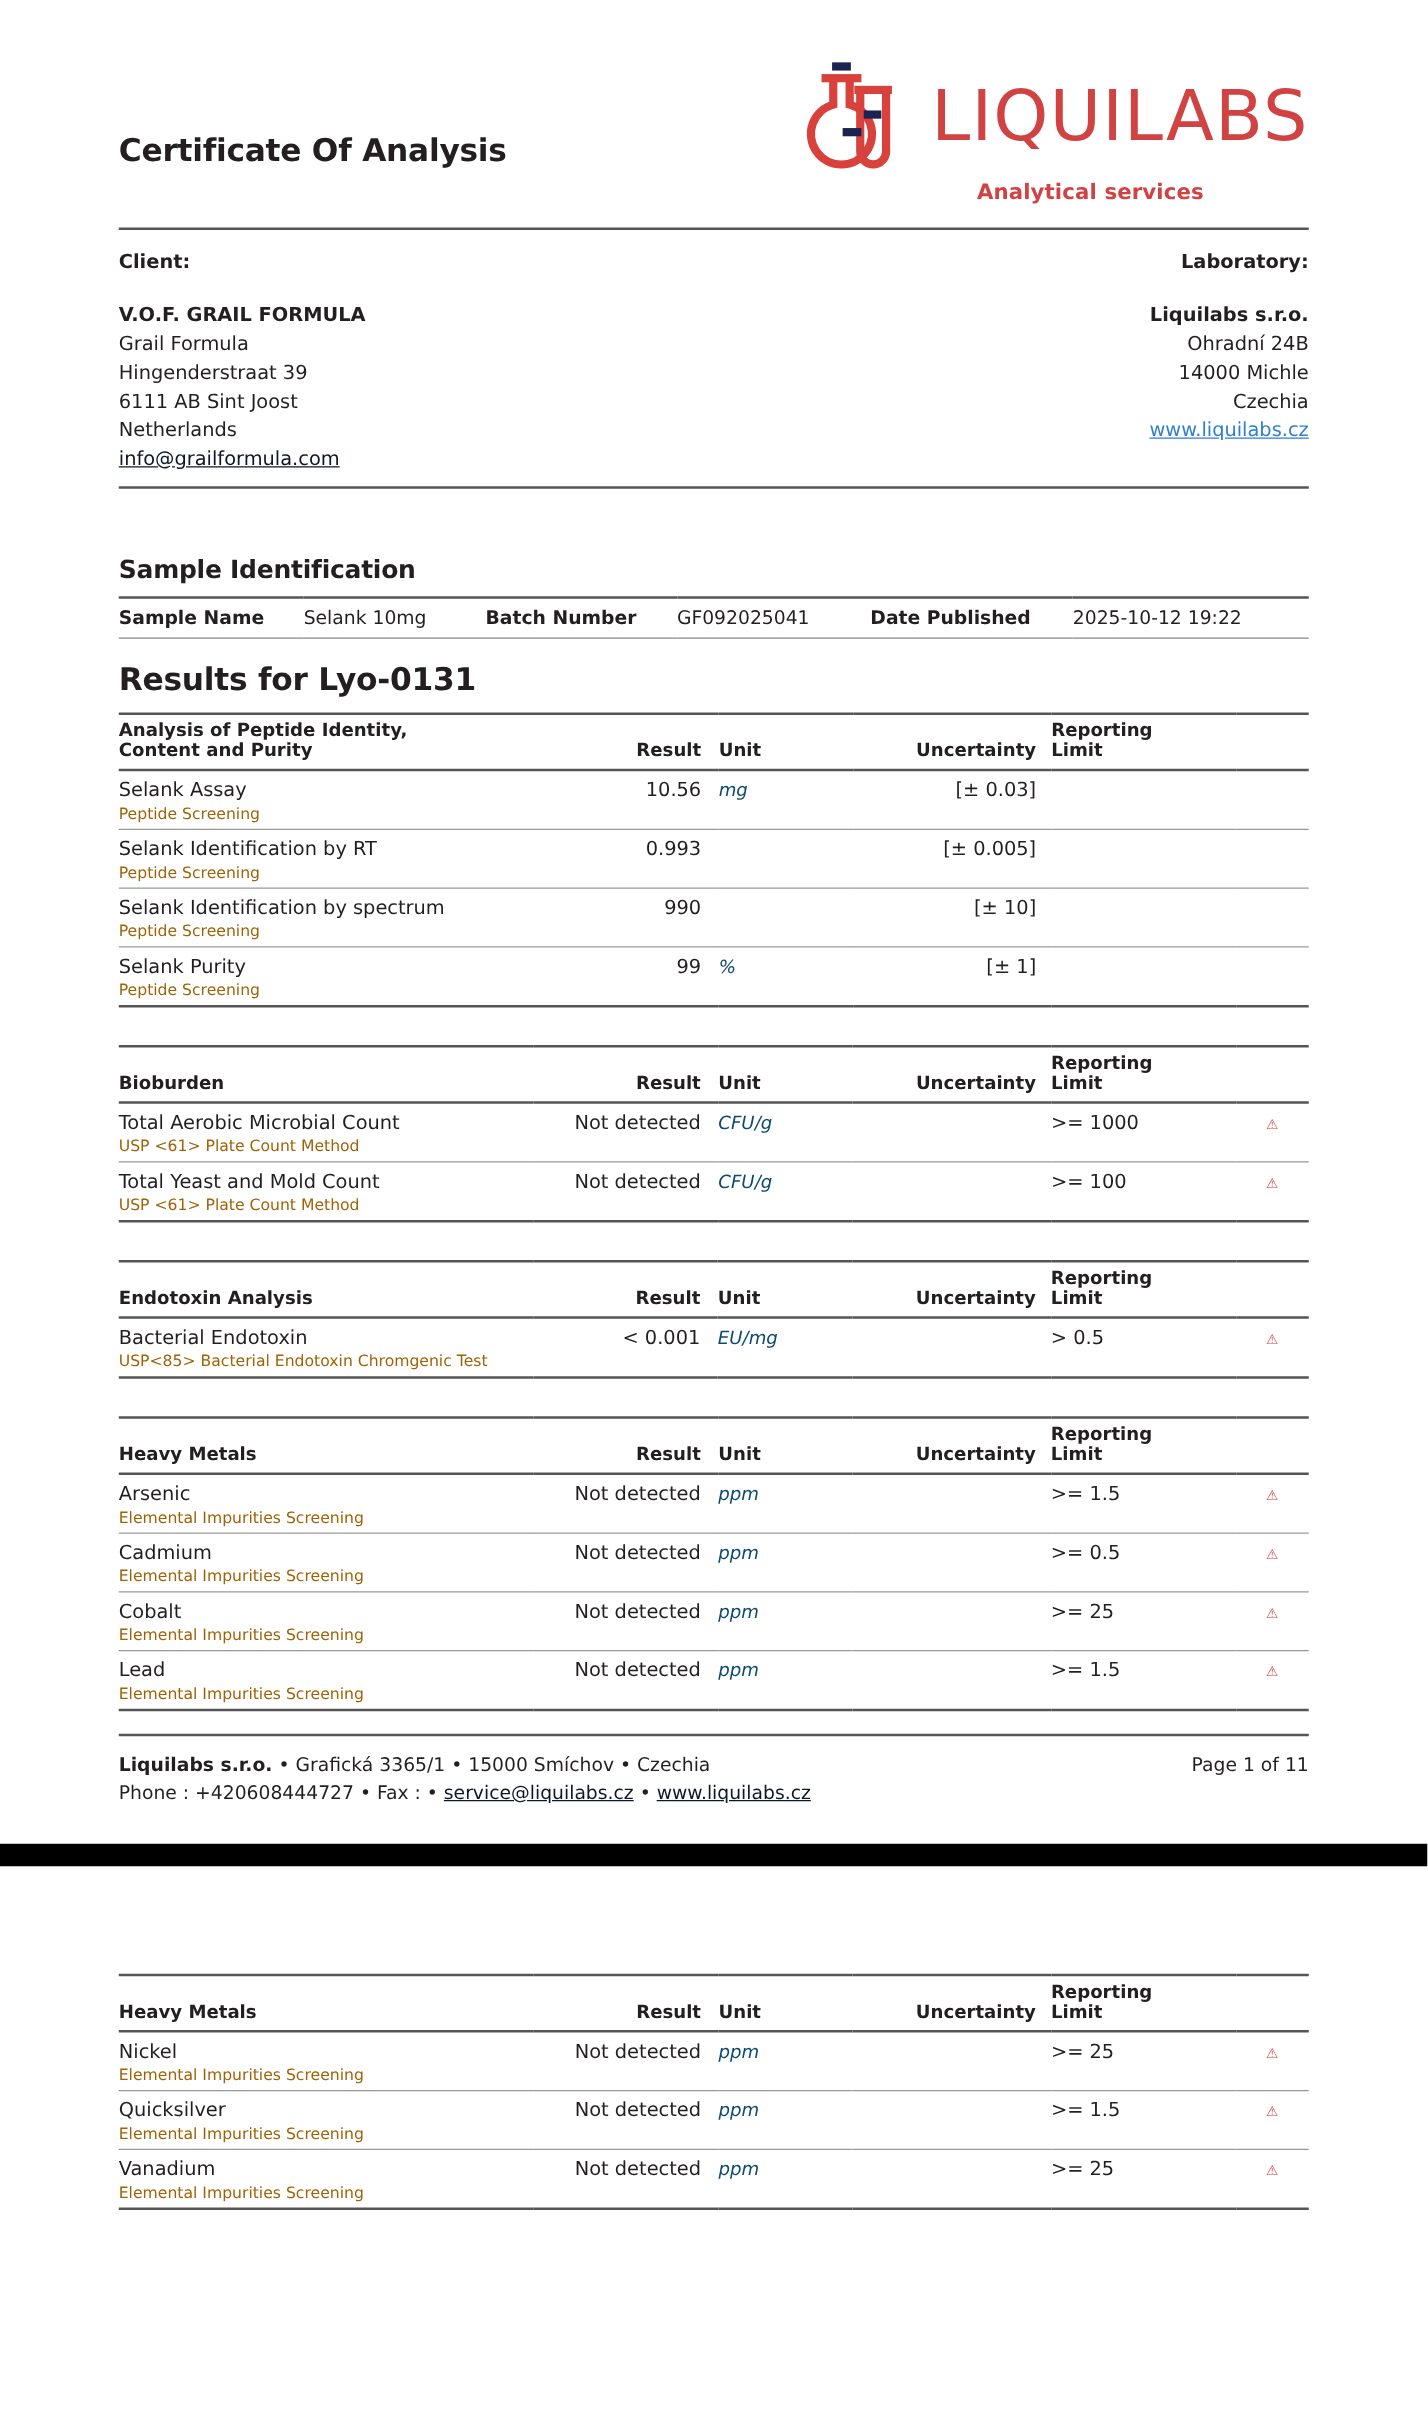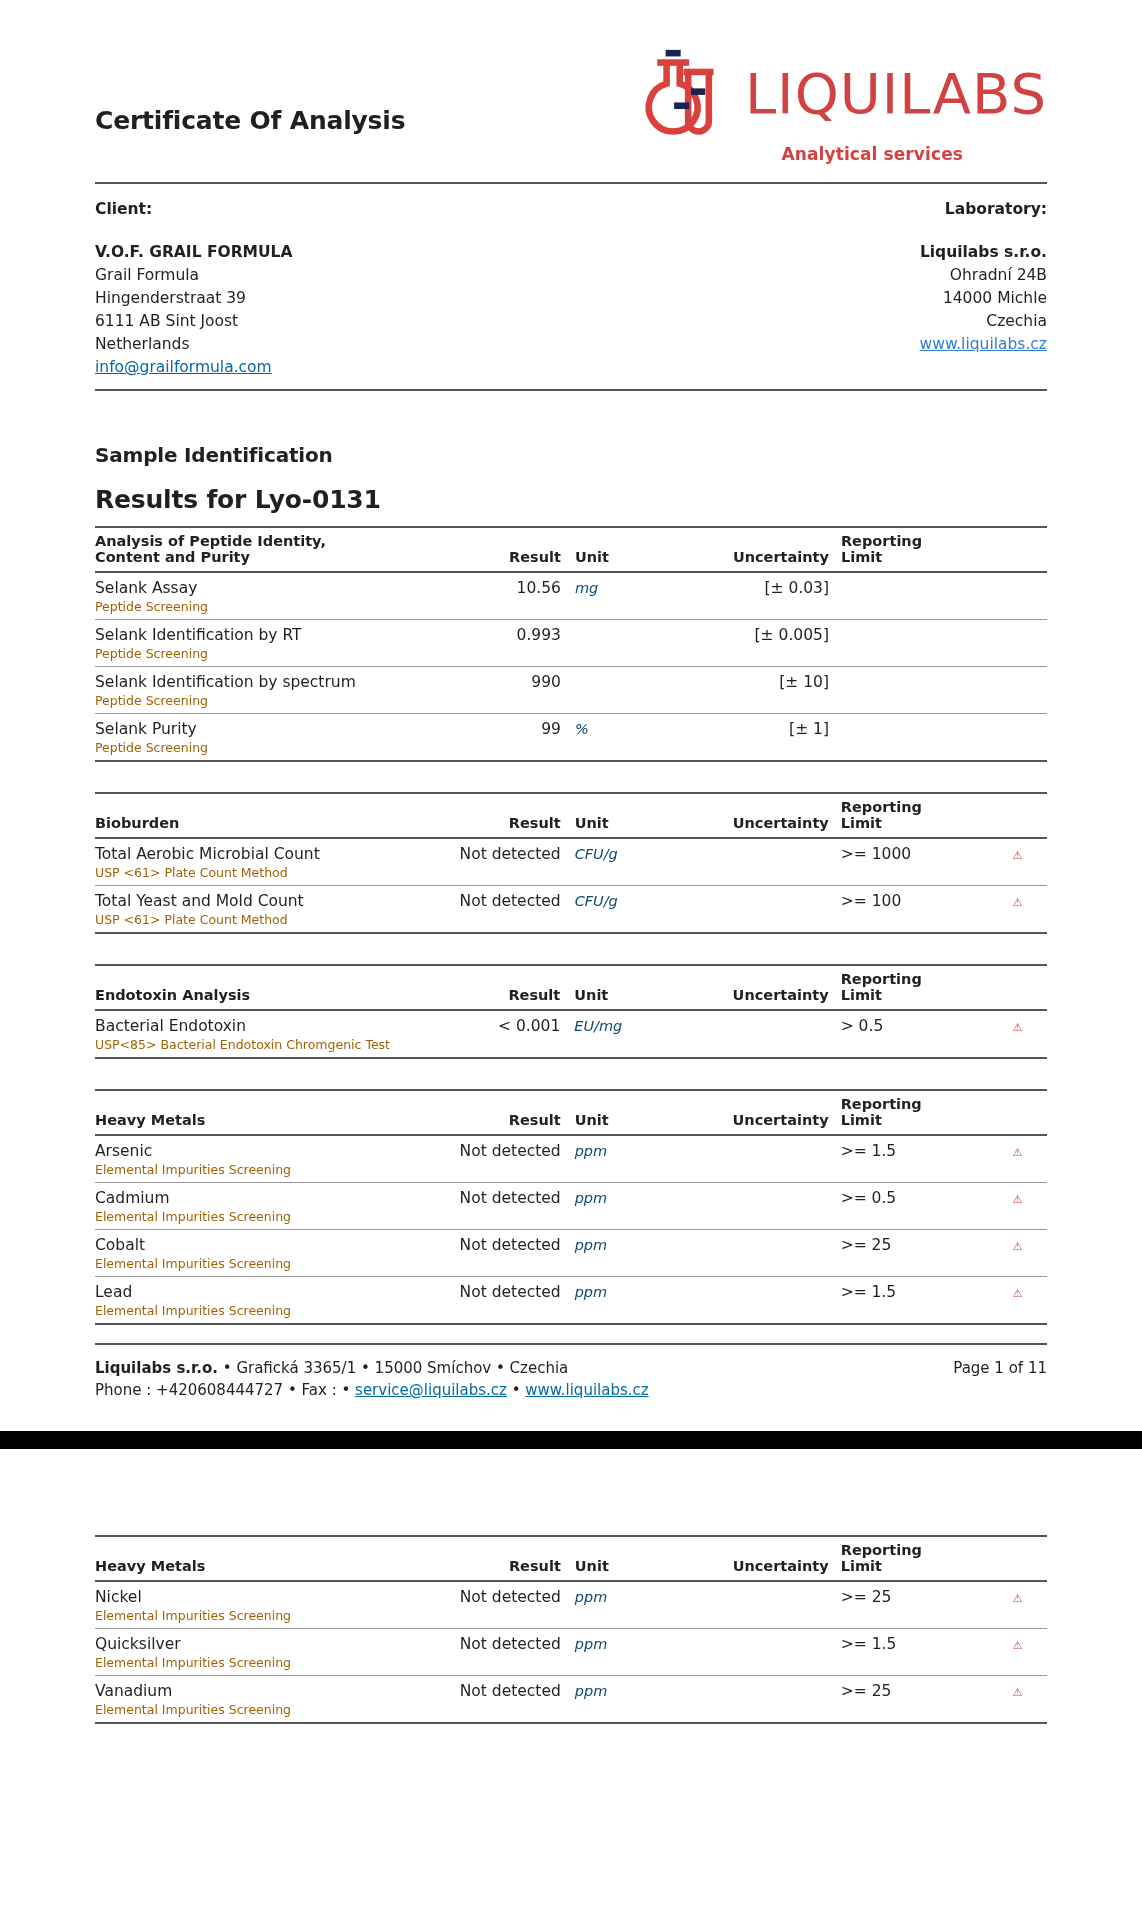--- a/index.html
+++ b/index.html
@@ -74,21 +74,21 @@
     padding-top: 14px;
     padding-bottom: 10px;
     font-size: 15.5px;
     line-height: 23px;
   }
   .party-col { width: 48%; }
   .party-col.right { text-align: right; }
   .party-head { font-weight: bold; font-size: 15.5px; margin-bottom: 20px; }
   .party-name { font-weight: bold; }
   .link {
-    color: #0369a1;
+    color: #0f172a;
     text-decoration: underline;
     cursor: pointer;
   }
   .link.lab { color: #2f7fd1; }
 
   
   .section-title {
     font-size: 20px;
     font-weight: bold;
     margin: 52px 0 10px 0;
@@ -229,20 +229,32 @@
         <div>Ohradní 24B</div>
         <div>14000 Michle</div>
         <div>Czechia</div>
         <div class="link lab">www.liquilabs.cz</div>
       </div>
 
     </div>
     <div class="rule-dark"></div>
 
     <div class="section-title">Sample Identification</div>
+    <table class="sample-table">
+      <tbody>
+        <tr>
+          <td class="lbl">Sample Name</td>
+          <td class="val">Selank 10mg</td>
+          <td class="lbl">Batch Number</td>
+          <td class="val">GF092025041</td>
+          <td class="lbl">Date Published</td>
+          <td class="val">2025-10-12 19:22</td>
+        </tr>
+      </tbody>
+    </table>
 
     <div class="results-title">Results for Lyo-0131</div>
 
     <div id="results-tables">
         <table class="res-table">
           <thead>
             <tr>
               <th class="c-name">
                 <div>Analysis of Peptide Identity,</div>
                 <div>Content and Purity</div>

